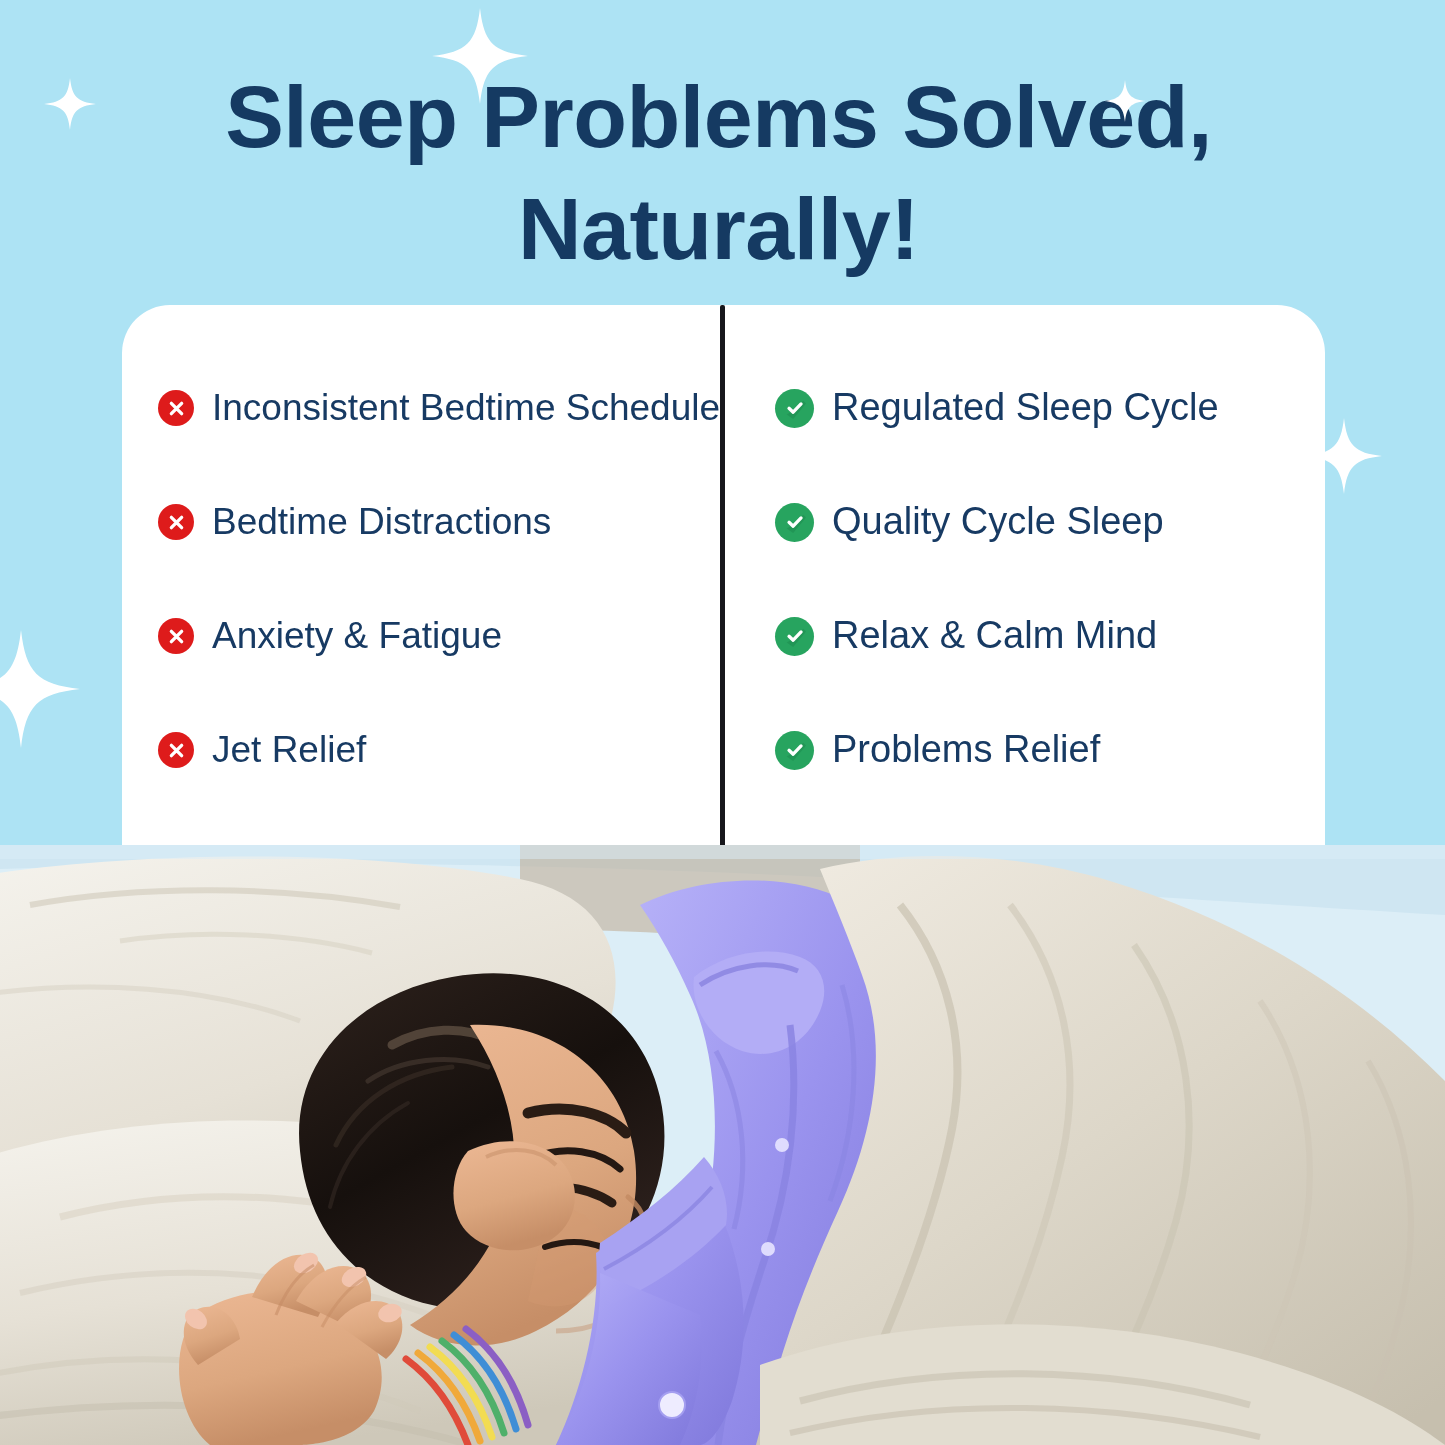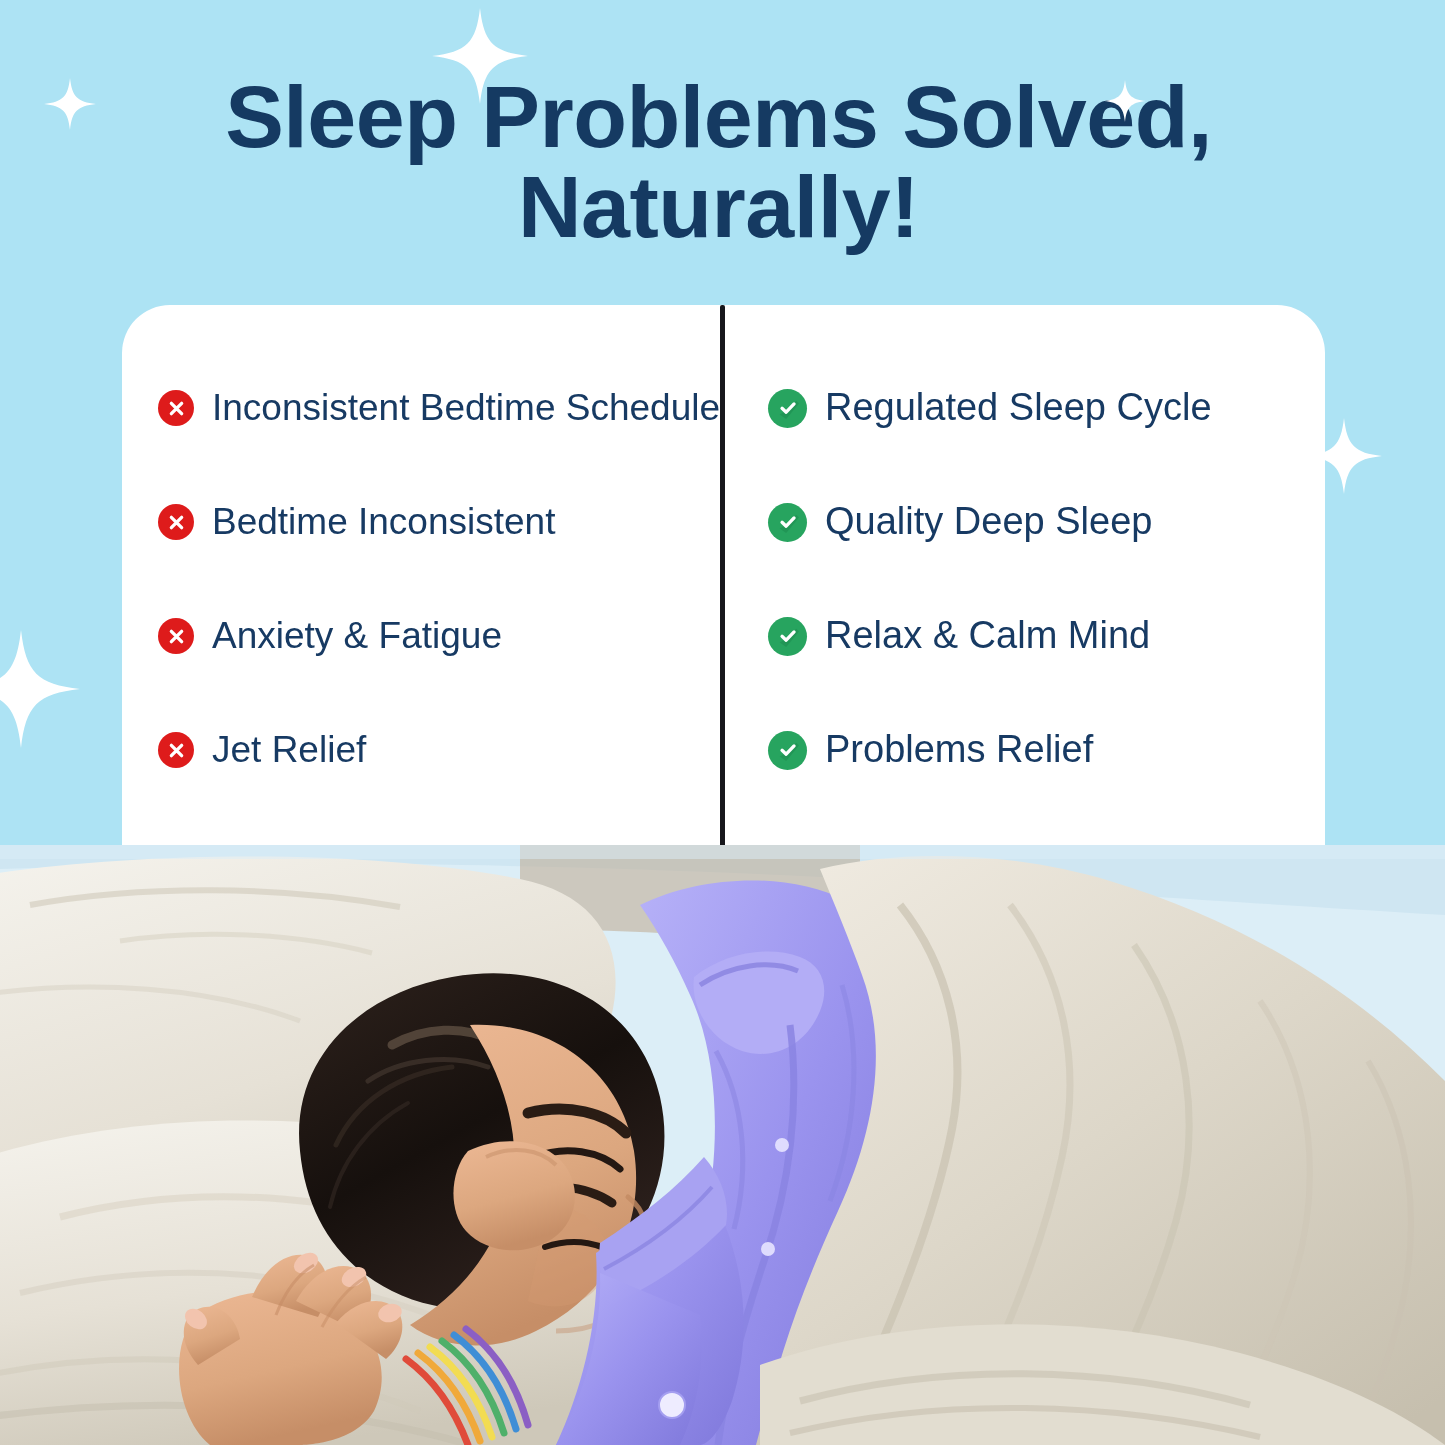--- a/index.html
+++ b/index.html
@@ -30,37 +30,38 @@
     left:0; right:8px; top:72px;
     text-align:center;
     color:#153a62;
     font-size:88px;
     line-height:1.02;
     font-weight:700;
     letter-spacing:-0.5px;
     z-index:4;
   }
   .headline .l1 { display:block; }
-  .headline .l2 { display:block; }
+  .headline .l2 { display:block;margin-top:22px; }
 
   
   .card {
     position:absolute;
     left:122px;
     top:305px;
     width:1203px;
     height:590px;
     background:#ffffff;
     border-radius:48px;
     z-index:3;
   }
   .card-inner {
     position:relative;
     width:100%; height:100%;
     display:flex;
+    gap:7px;
   }
   .divider {
     position:absolute;
     left:598px;
     top:0;
     width:5px;
     height:590px;
     background:#17171c;
     border-radius:2px;
     z-index:5;
@@ -162,21 +163,21 @@
           </span>
           <span class="item-label">Inconsistent Bedtime Schedule</span>
         </div>
 
         <div class="item">
           <span class="badge neg">
             <svg width="19" height="19" viewBox="0 0 24 24">
               <path d="M5.5 5.5 L18.5 18.5 M18.5 5.5 L5.5 18.5" stroke="#ffffff" stroke-width="4.2" stroke-linecap="round"></path>
             </svg>
           </span>
-          <span class="item-label">Bedtime Inconsistent</span>
+          <span class="item-label">Bedtime Distractions</span>
         </div>
 
         <div class="item">
           <span class="badge neg">
             <svg width="19" height="19" viewBox="0 0 24 24">
               <path d="M5.5 5.5 L18.5 18.5 M18.5 5.5 L5.5 18.5" stroke="#ffffff" stroke-width="4.2" stroke-linecap="round"></path>
             </svg>
           </span>
           <span class="item-label">Anxiety &amp; Fatigue</span>
         </div>
@@ -204,21 +205,21 @@
           <span class="item-label">Regulated Sleep Cycle</span>
         </div>
 
         <div class="item">
           <span class="badge pos">
             <svg width="22" height="22" viewBox="0 0 24 24">
               <path d="M3 19 L10 24 L24 7 L21 4 L10 15 Z" fill="#1d8a4e" opacity="0.55"></path>
               <path d="M5.5 12.3 L10 16.6 L18.6 7.6" stroke="#ffffff" stroke-width="3.6" fill="none" stroke-linecap="round" stroke-linejoin="round"></path>
             </svg>
           </span>
-          <span class="item-label">Quality Deep Sleep</span>
+          <span class="item-label">Quality Cycle Sleep</span>
         </div>
 
         <div class="item">
           <span class="badge pos">
             <svg width="22" height="22" viewBox="0 0 24 24">
               <path d="M3 19 L10 24 L24 7 L21 4 L10 15 Z" fill="#1d8a4e" opacity="0.55"></path>
               <path d="M5.5 12.3 L10 16.6 L18.6 7.6" stroke="#ffffff" stroke-width="3.6" fill="none" stroke-linecap="round" stroke-linejoin="round"></path>
             </svg>
           </span>
           <span class="item-label">Relax &amp; Calm Mind</span>

